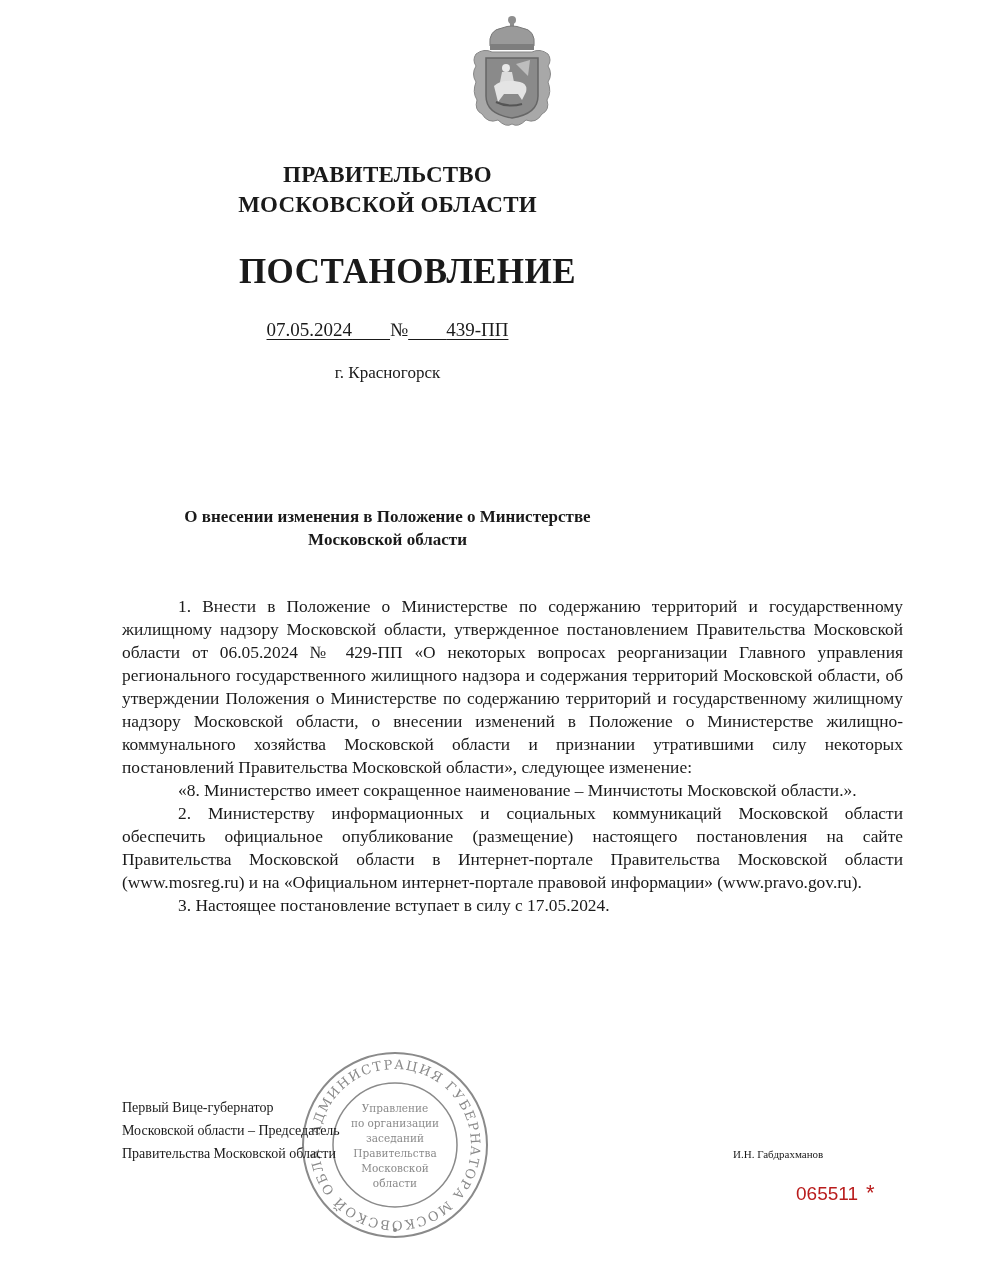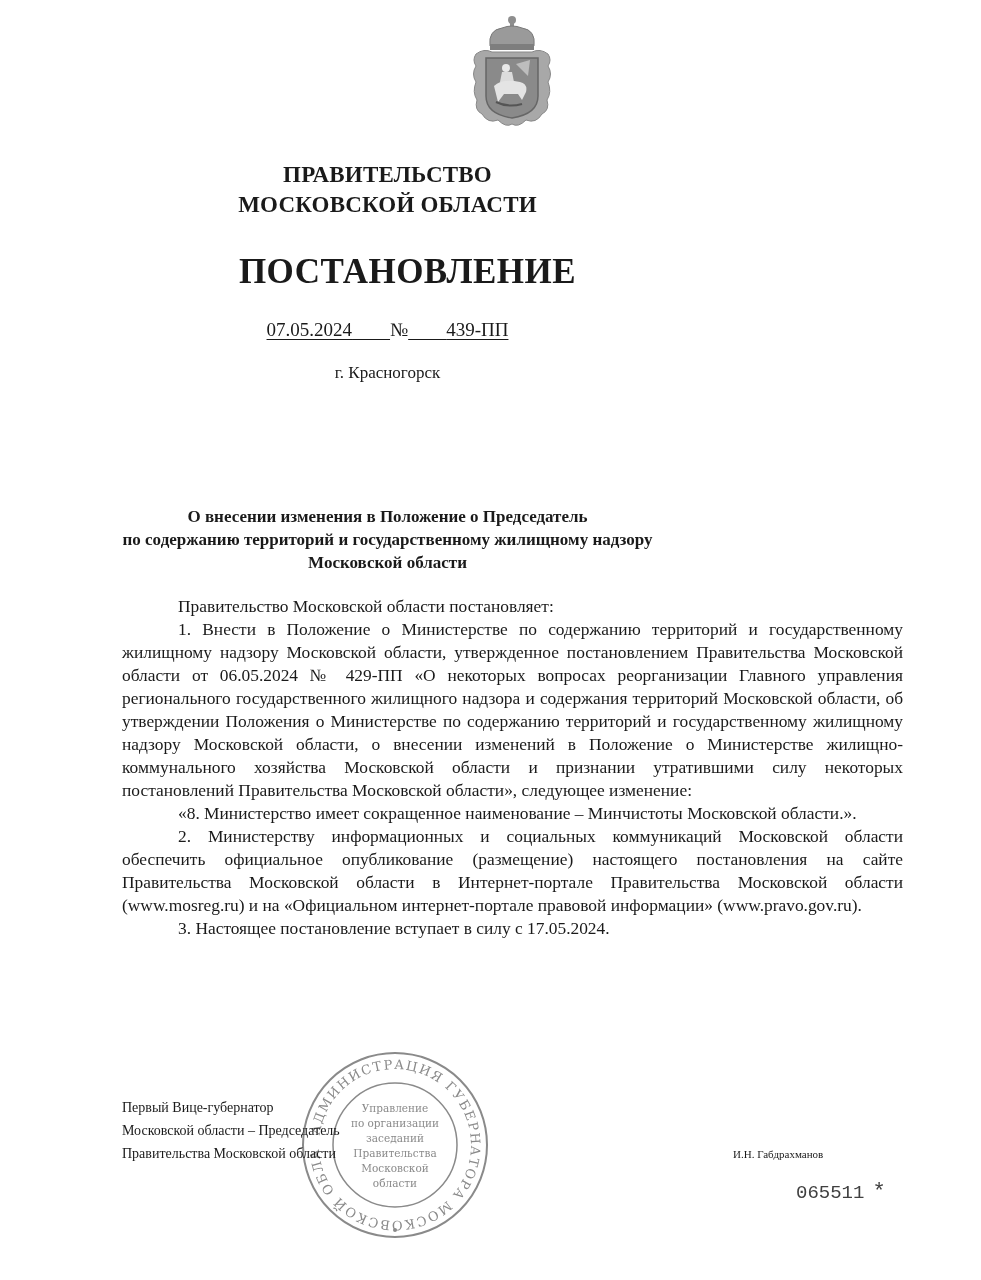--- a/index.html
+++ b/index.html
@@ -13,21 +13,21 @@
   #number-line { top: 318px; font-size: 19px; line-height: 24px; }
   #number-line .ul { text-decoration: underline; text-underline-offset: 3px; white-space: pre; }
   #city { top: 350px; font-size: 17px; line-height: 22px; margin-top: 12px; }
   #subject { top: 505px; font-weight: bold; font-size: 17px; line-height: 23px; }
   #body { left: 122px; top: 595px; width: 781px; font-size: 17.4px; line-height: 23px; }
   #body p { margin: 0; text-align: justify; text-align-last: auto; }
   #body p.ind { text-indent: 56px; }
   #body p.last-left { text-align-last: left; }
   #signer { left: 122px; top: 1096px; font-size: 14px; line-height: 23px; font-family: Liberation Serif, serif; }
   #signer-name { left: 733px; top: 1143px; font-size: 11px; line-height: 23px; }
-  #doc-code { left: 796px; top: 1180px; font-family: Liberation Mono, monospace; font-size: 19px; line-height: 26px; color: #404040; }
+  #doc-code { left: 796px; top: 1180px; font-family: Liberation Sans, sans-serif; font-size: 19px; line-height: 26px; color: #b91c1c; }
   #doc-code .star { font-size: 22px; margin-left: 8px; }
   #stamp { left: 300px; top: 1050px; width: 190px; height: 190px; }
 </style>
 </head>
 <body>
 
 <div id="emblem" class="abs">
   <svg width="88" height="118" viewBox="0 0 88 118">
 
     <circle cx="44" cy="6" r="4" fill="#8e8e8e"></circle>
@@ -54,27 +54,25 @@
 
 <div id="doc-type" class="abs center">ПОСТАНОВЛЕНИЕ</div>
 
 <div id="number-line" class="abs center">
   <span class="ul"><span>07.05.2024</span>        </span><span>№</span><span class="ul">        <span>439-ПП</span></span>
 </div>
 
 <div id="city" class="abs center">г. Красногорск</div>
 
 <div id="subject" class="abs center">
-  <div>О внесении изменения в Положение о Председатель</div>
-  <div>по содержанию территорий и государственному жилищному надзору</div>
+  <div>О внесении изменения в Положение о Министерстве</div>
   <div>Московской области</div>
 </div>
 
 <div id="body" class="abs">
-  <p class="ind last-left">Правительство Московской области постановляет:</p>
   <p class="ind last-left">1. Внести в Положение о Министерстве по содержанию территорий и государственному жилищному надзору Московской области, утвержденное постановлением Правительства Московской области от 06.05.2024 № 429-ПП «О некоторых вопросах реорганизации Главного управления регионального государственного жилищного надзора и содержания территорий Московской области, об утверждении Положения о Министерстве по содержанию территорий и государственному жилищному надзору Московской области, о внесении изменений в Положение о Министерстве жилищно-коммунального хозяйства Московской области и признании утратившими силу некоторых постановлений Правительства Московской области», следующее изменение:</p>
   <p class="ind last-left">«8. Министерство имеет сокращенное наименование – Минчистоты Московской области.».</p>
   <p class="ind last-left">2. Министерству информационных и социальных коммуникаций Московской области обеспечить официальное опубликование (размещение) настоящего постановления на сайте Правительства Московской области в Интернет-портале Правительства Московской области (www.mosreg.ru) и на «Официальном интернет-портале правовой информации» (www.pravo.gov.ru).</p>
   <p class="ind last-left">3. Настоящее постановление вступает в силу с 17.05.2024.</p>
 </div>
 
 <div id="stamp" class="abs">
   <svg width="190" height="190" viewBox="0 0 190 190">
     <defs>
       <path id="stampArc" d="M95,95 m-76,0 a76,76 0 1,1 152,0 a76,76 0 1,1 -152,0"></path>

